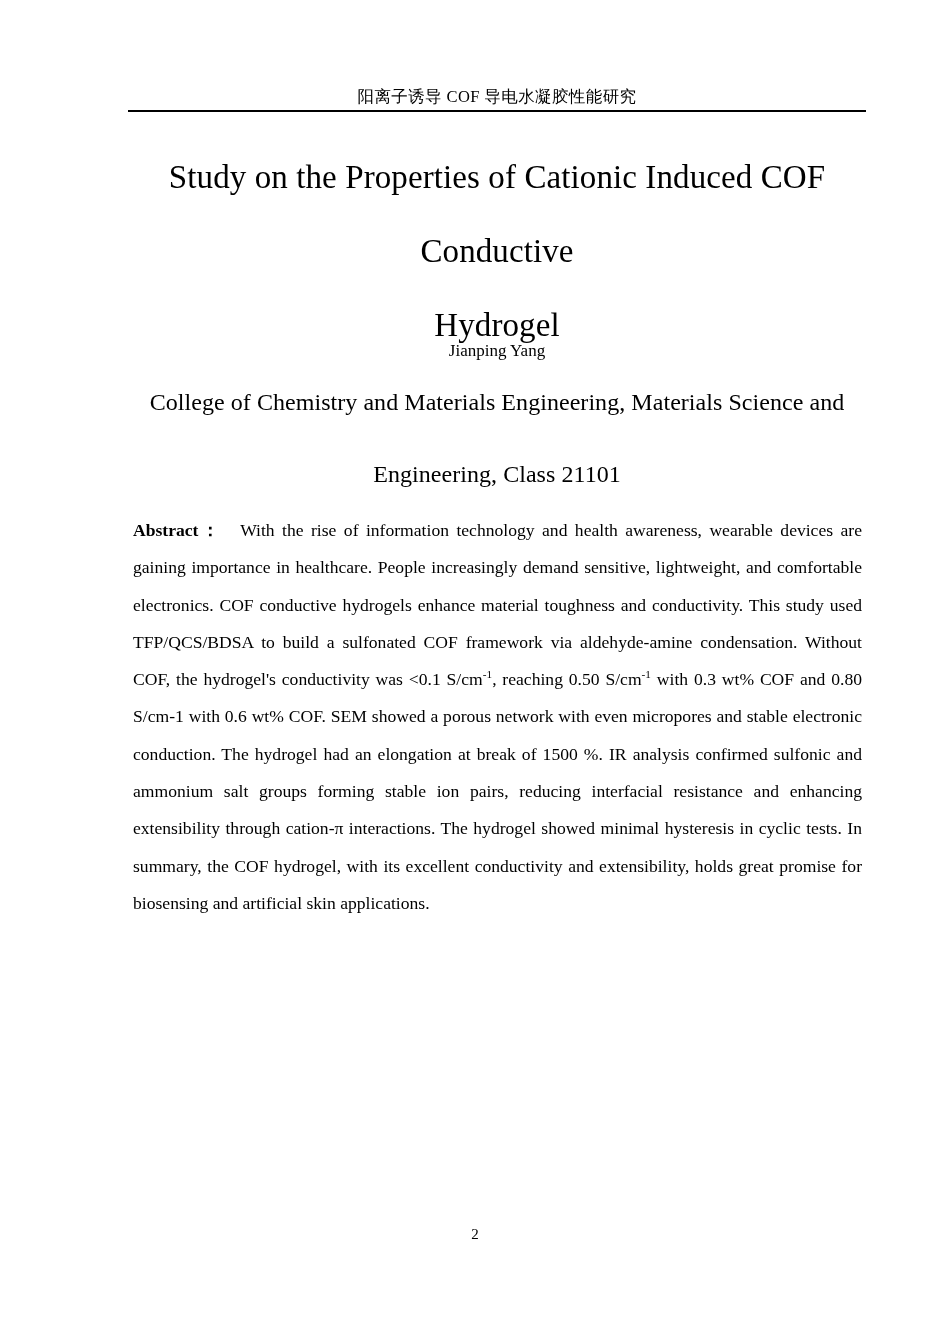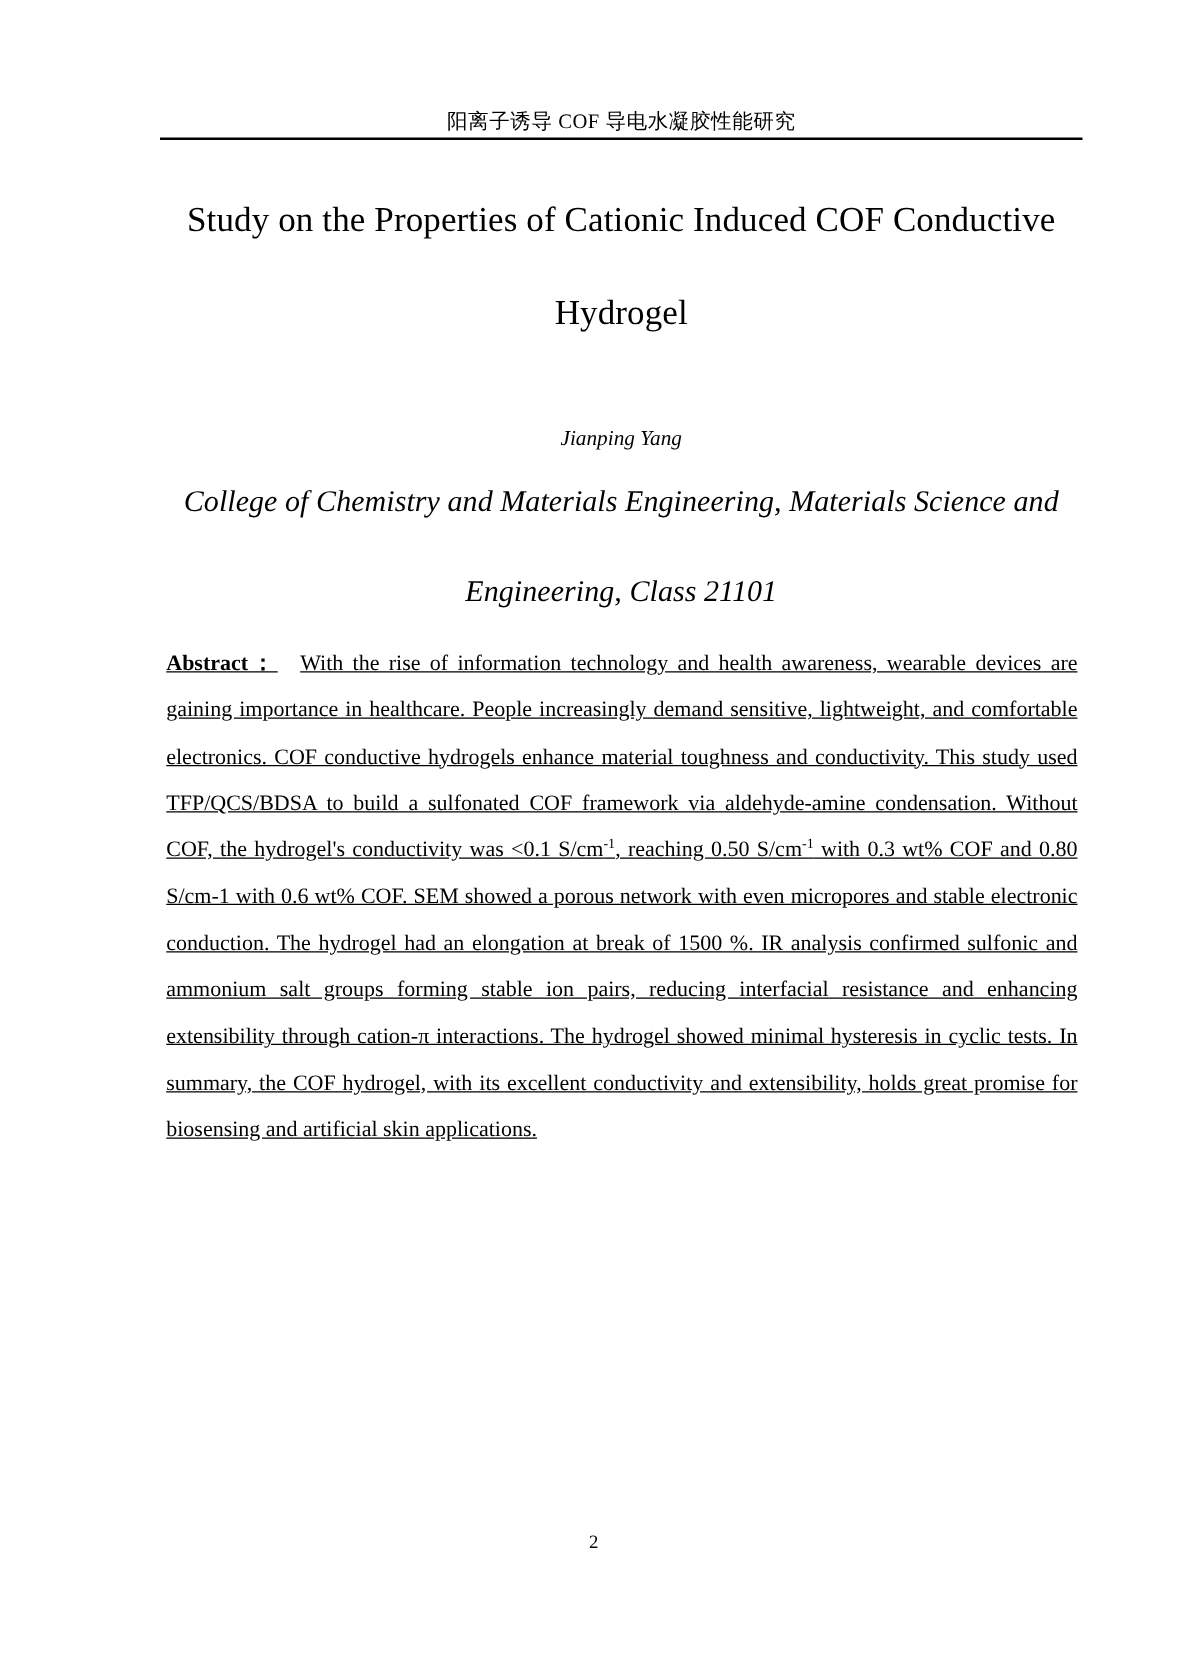--- a/index.html
+++ b/index.html
@@ -47,51 +47,49 @@
 
   
   .title-block {
     position: absolute;
     left: 128px;
     top: 140px;
     width: 738px;
     text-align: center;
   }
   .title-line {
-    font-size: 28px;
+    font-size: 33px;
     line-height: 74px;
     letter-spacing: 0.1px;
   }
 
   
   .author-block {
     position: absolute;
     left: 110px;
     top: 336px;
     width: 774px;
     text-align: center;
-    font-style: italic;
   }
   .author-name {
     font-size: 17px;
     line-height: 30px;
   }
   .affil-line {
     font-size: 24px;
     line-height: 72px;
     letter-spacing: 0.05px;
   }
 
   
   .abstract-block {
     position: absolute;
     left: 133px;
     top: 512px;
     width: 729px;
-    text-decoration: underline;
   }
   .abstract-para {
     font-size: 17.6px;
     line-height: 37.3px;
     text-align: justify;
     text-justify: inter-word;
     text-align-last: left;
     margin: 0;
     hyphens: none;
   }

